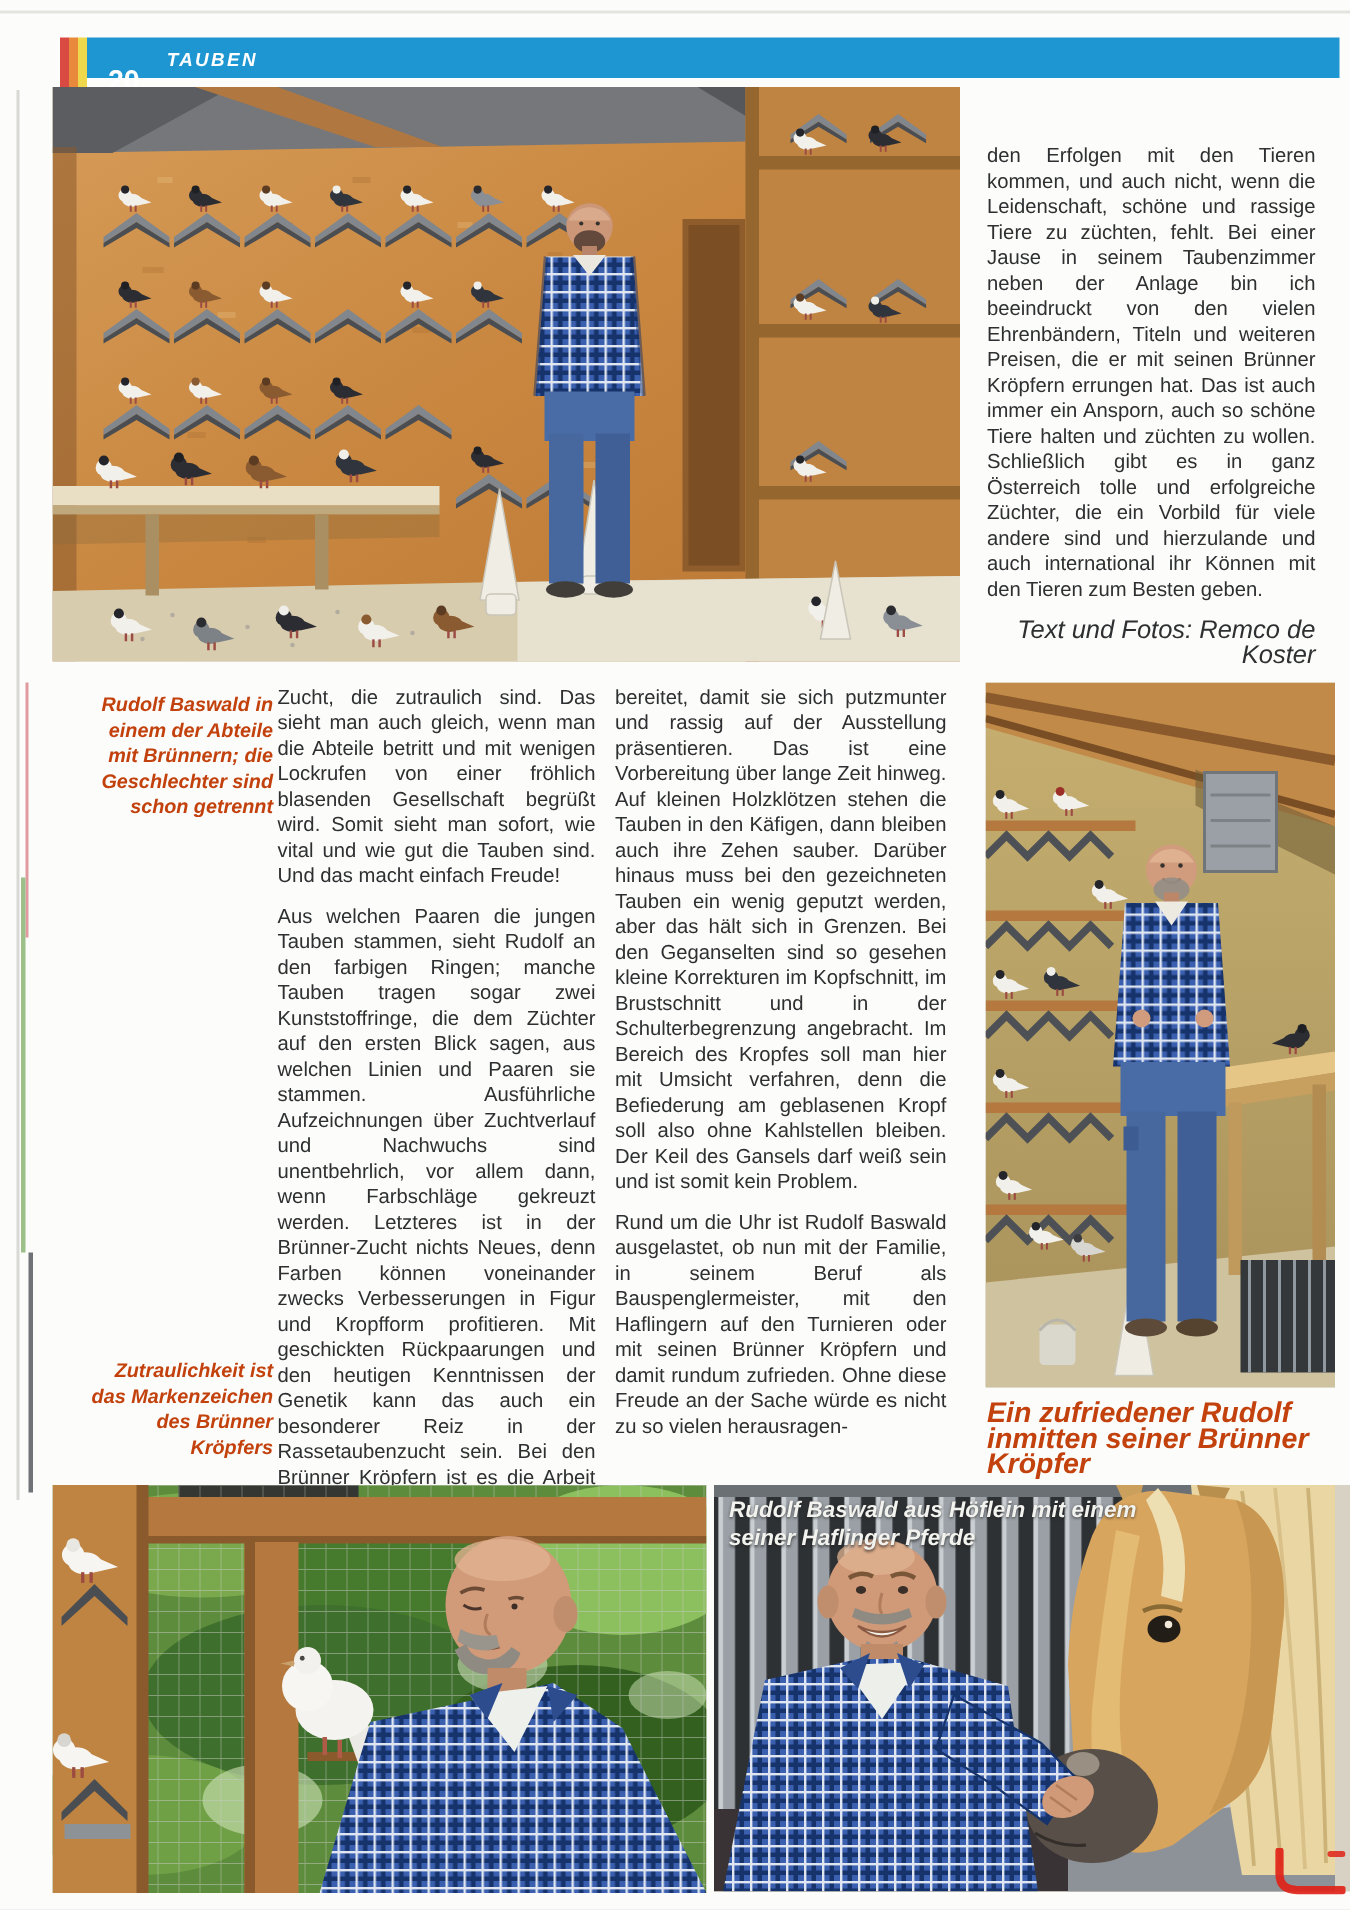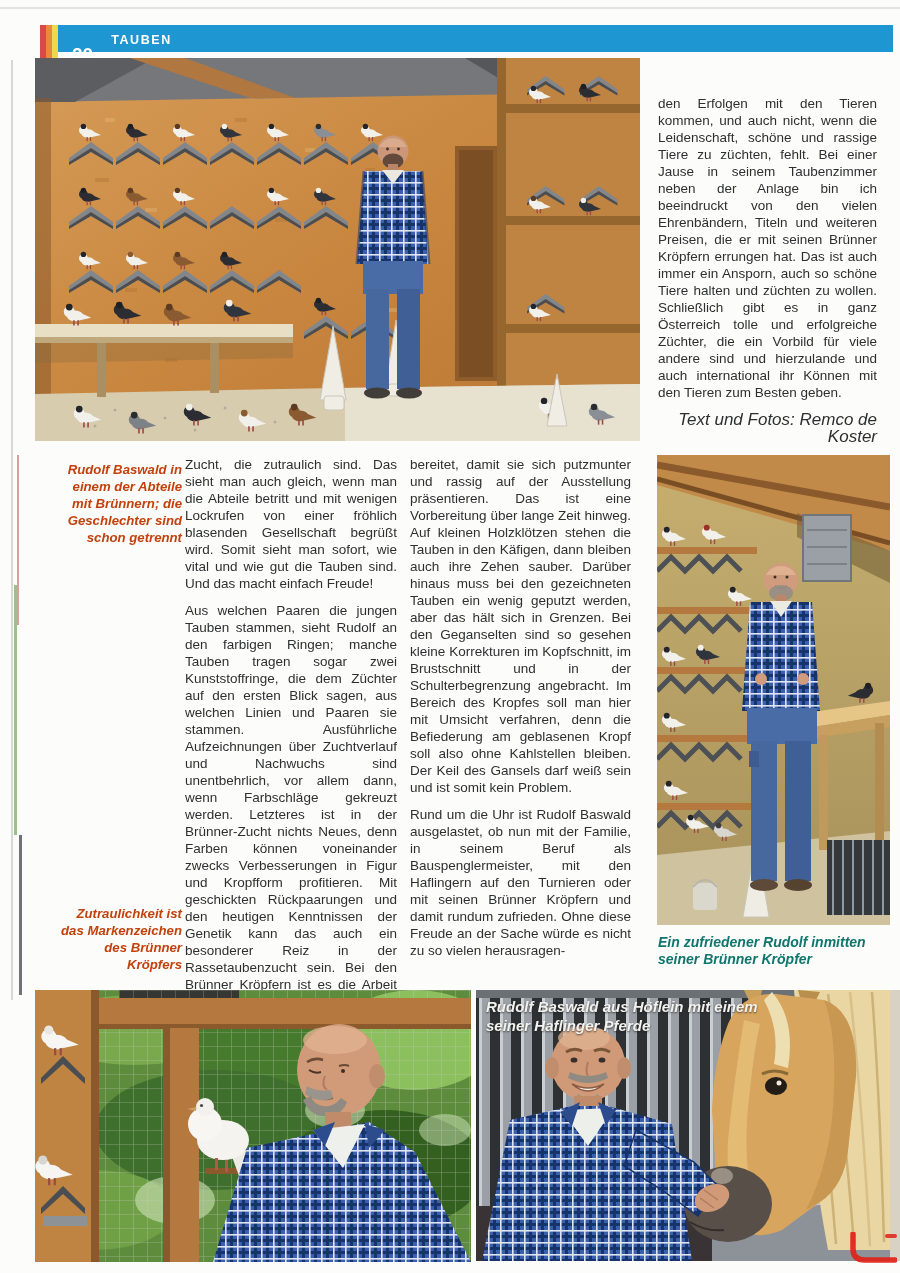--- a/index.html
+++ b/index.html
@@ -10,42 +10,42 @@
   .edge-line{position:absolute;left:11px;top:60px;width:2px;height:940px;background:#c9c9c3;opacity:.7;}
   .edge-pink{position:absolute;left:17px;top:455px;width:2px;height:170px;background:#e09aa0;}
   .edge-green{position:absolute;left:14px;top:585px;width:3px;height:250px;background:#9bc08a;}
   .edge-dark{position:absolute;left:19px;top:835px;width:3px;height:160px;background:#6f7276;}
   
   .strip{position:absolute;left:40px;top:25px;width:18px;height:33px;display:flex;}
   .strip div{flex:1;}
   .topbar{position:absolute;left:58px;top:25px;width:835px;height:27px;background:#1e96d2;
           color:#fff;display:flex;align-items:center;}
   .pagenum{font-size:19px;font-weight:bold;margin-left:14px;margin-top:32px;}
-  .section{font-size:12.5px;font-weight:bold;letter-spacing:1.6px;margin-left:18px;padding-top:2px;}
+  .section{font-size:12.5px;font-weight:bold;letter-spacing:1.6px;margin-left:18px;padding-top:2px;font-style:italic;}
   
   figure{margin:0;}
   .photo{position:absolute;overflow:hidden;background:#d8d2c4;}
   .top-photo{left:35px;top:58px;width:605px;height:383px;}
   .right-photo{left:657px;top:455px;width:233px;height:470px;}
   .bl-photo{left:35px;top:990px;width:436px;height:272px;}
   .br-photo{left:476px;top:990px;width:478px;height:271px;}
   
   .body-col{position:absolute;font-size:13.5px;line-height:17px;text-align:justify;}
   .body-col p{margin:0 0 10px 0;}
   .col-rt{left:658px;top:95px;width:219px;}
   .col-a{left:185px;top:456px;width:212px;}
   .col-b{left:410px;top:456px;width:221px;}
   .credit{font-style:italic;text-align:right;font-size:17px;margin-top:2px;}
   
   .cap{position:absolute;font-style:italic;font-weight:bold;color:#c2410c;
        font-size:13.2px;line-height:17px;text-align:right;}
   .cap1{left:60px;top:461px;width:122px;}
   .cap2{left:60px;top:905px;width:122px;}
   .photo-cap{position:absolute;left:658px;top:934px;width:230px;font-style:italic;font-weight:bold;
-             font-size:14px;line-height:17px;color:#0f766e;text-align:left;}
+             font-size:19px;line-height:17px;color:#c2410c;text-align:left;}
   .overlay-cap{position:absolute;left:10px;top:7px;width:280px;color:#f2f2ee;font-style:italic;
                font-weight:bold;font-size:15px;line-height:19px;text-shadow:0 1px 2px rgba(30,30,30,.75);}
   .pen-mark{position:absolute;left:849px;top:1232px;}
   
   .pb{fill:var(--b,#f2f0ea);} .ph{fill:var(--h,#2a2c30);}
 </style>
 </head>
 <body>
 
 <div class="page">

